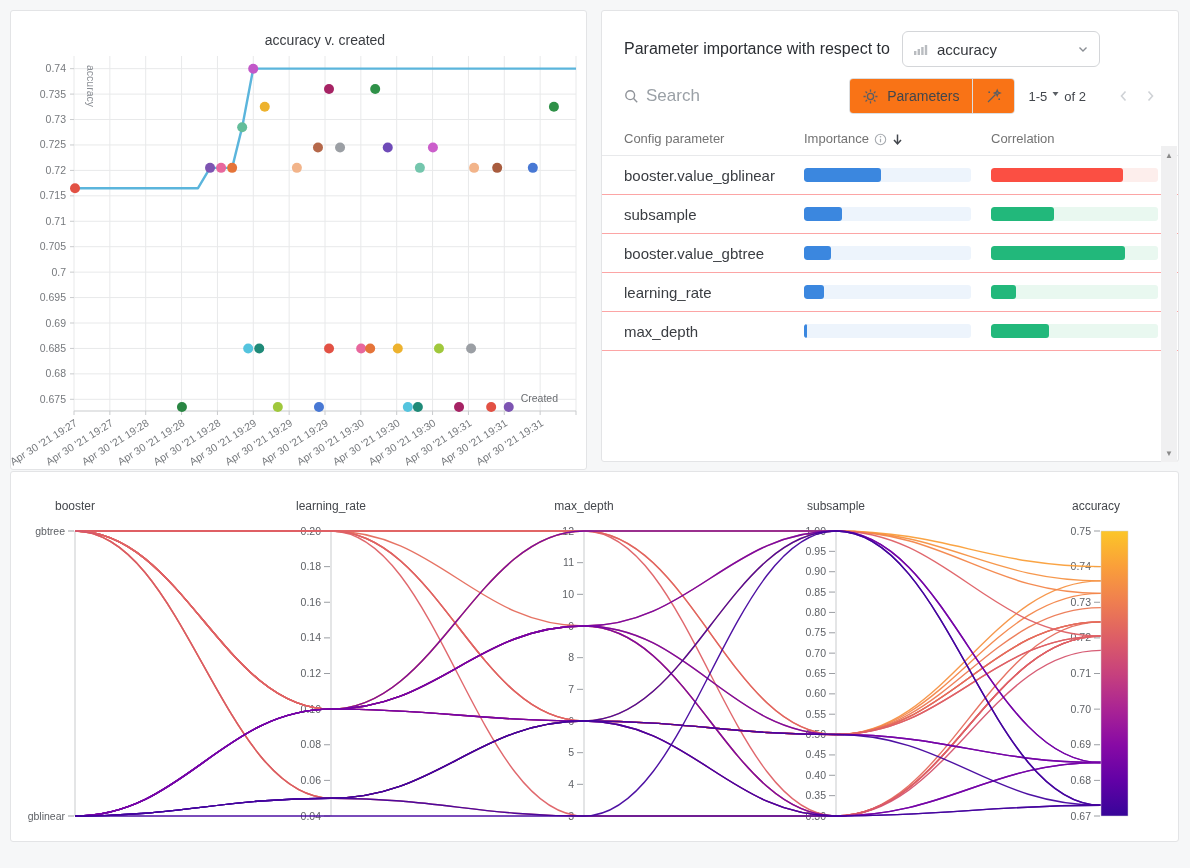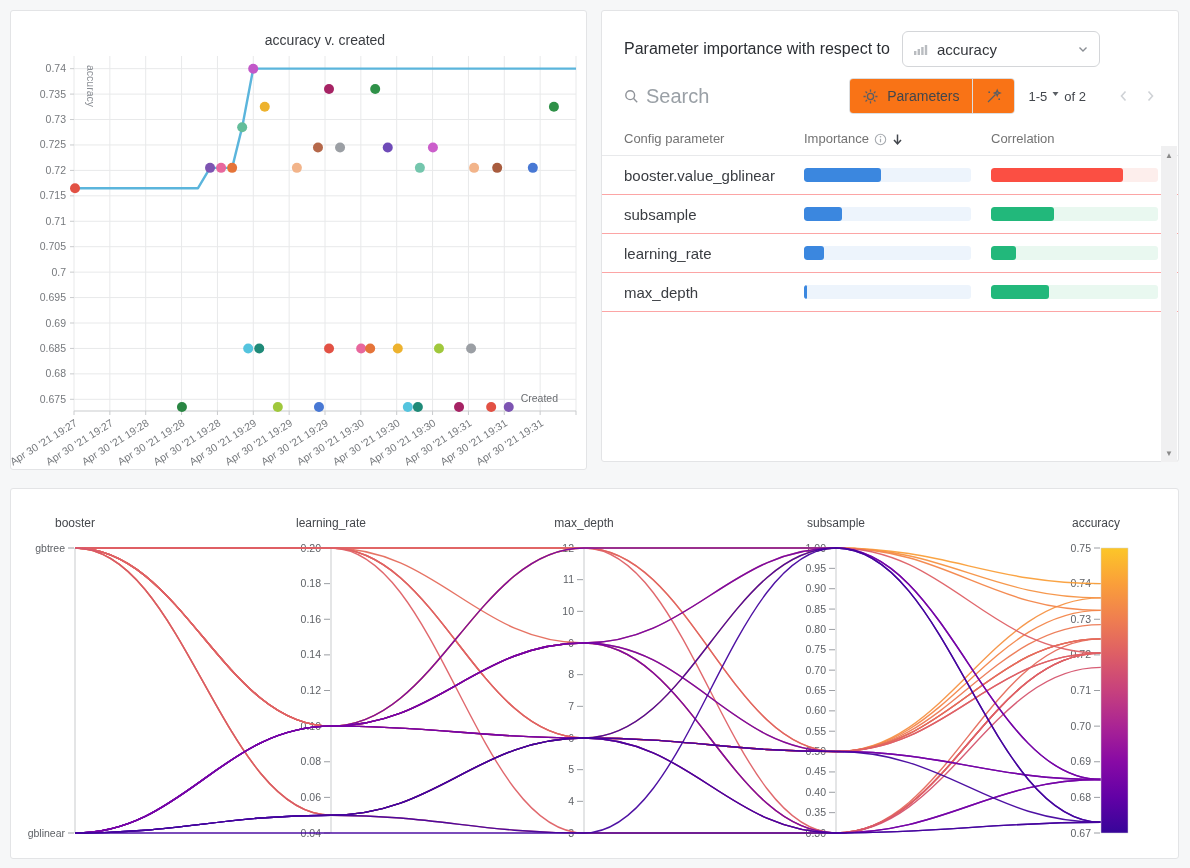--- a/index.html
+++ b/index.html
@@ -1,30 +1,30 @@
 <!DOCTYPE html>
 <html><head>
 <meta charset="utf-8">
 <style>
   * { box-sizing: border-box; margin: 0; padding: 0; }
   html,body { width:1190px; height:868px; background:#f6f7f8; font-family:"Liberation Sans",sans-serif; overflow:hidden; }
   .panel { position:absolute; background:#fff; border:1px solid #e3e4e6; border-radius:3px; }
   #panel-scatter   { left:10px; top:10px;  width:577px;  height:460px; }
   #panel-importance{ left:601px; top:10px; width:578px;  height:452px; }
-  #panel-parallel  { left:10px; top:488px; width:1169px; height:371px; }
+  #panel-parallel  { left:10px; top:471px; width:1169px; height:371px; }
 
   
   .title-row { display:flex; align-items:center; padding:20px 22px 10px 22px; }
   .panel-title { font-size:16px; color:#2b2e33; }
   .metric-select { display:flex; align-items:center; gap:8px; margin-left:12px; width:198px; height:36px;
     border:1px solid #d4d6d9; border-radius:6px; padding:0 10px; background:#fff; cursor:pointer; }
   .metric-select .lbl { font-size:15px; color:#33363b; flex:1; }
   .toolbar-row { display:flex; align-items:center; padding:4px 22px 10px 22px; height:44px; }
   .searchbox { display:flex; align-items:center; gap:7px; flex:1; }
-  .searchbox input { border:none; outline:none; font-size:20px; color:#33363b; width:150px; background:transparent; }
+  .searchbox input { border:none; outline:none; font-size:17px; color:#33363b; width:150px; background:transparent; }
   .searchbox input::placeholder { color:#9aa0a6; }
   .btn-group { display:flex; border:1px solid #dcdee0; border-radius:4px; overflow:hidden; background:#f4f5f6; }
   .tbtn { display:flex; align-items:center; gap:8px; padding:0 12px; height:34px; font-size:14px; color:#42464c;
     background:#f97316; cursor:pointer; }
   .tbtn + .tbtn { border-left:1px solid #dcdee0; }
   .pager { display:flex; align-items:flex-start; gap:4px; margin-left:14px; font-size:13px; color:#42464c; }
   .pg-chevrons { display:flex; gap:16px; margin-left:28px; }
   .table-head { display:grid; grid-template-columns:180px 187px 187px; padding-left:22px; align-items:center;
     height:34px; font-size:13px; color:#737373; }
   .th-imp { display:flex; align-items:flex-end; gap:5px; }
@@ -272,20 +272,29 @@
       <div class="irow">
         <span class="pname">subsample</span>
         <div class="track" style="background: rgb(237, 244, 252);">
           <div class="fill" style="width: 23%; background: rgb(59, 135, 223);"></div>
         </div>
         <div class="track" style="background: rgb(233, 248, 240);">
           <div class="fill" style="width: 38%; background: rgb(34, 184, 123);"></div>
         </div>
       </div>
       <div class="irow">
+        <span class="pname">booster.value_gbtree</span>
+        <div class="track" style="background: rgb(237, 244, 252);">
+          <div class="fill" style="width: 16%; background: rgb(59, 135, 223);"></div>
+        </div>
+        <div class="track" style="background: rgb(233, 248, 240);">
+          <div class="fill" style="width: 80%; background: rgb(34, 184, 123);"></div>
+        </div>
+      </div>
+      <div class="irow">
         <span class="pname">learning_rate</span>
         <div class="track" style="background: rgb(237, 244, 252);">
           <div class="fill" style="width: 12%; background: rgb(59, 135, 223);"></div>
         </div>
         <div class="track" style="background: rgb(233, 248, 240);">
           <div class="fill" style="width: 15%; background: rgb(34, 184, 123);"></div>
         </div>
       </div>
       <div class="irow">
         <span class="pname">max_depth</span>

